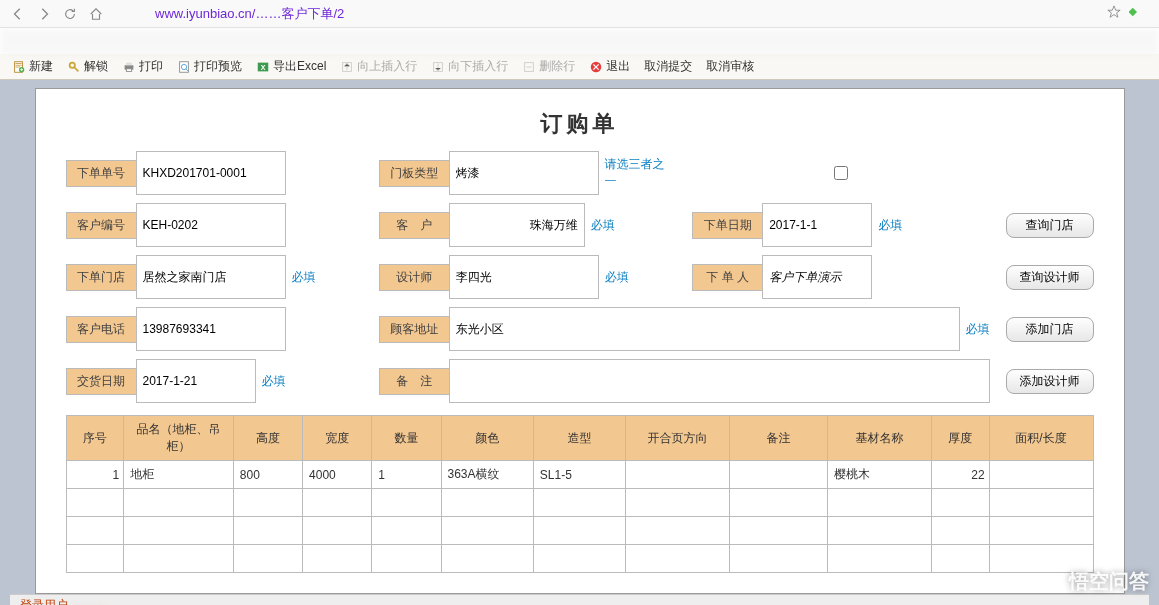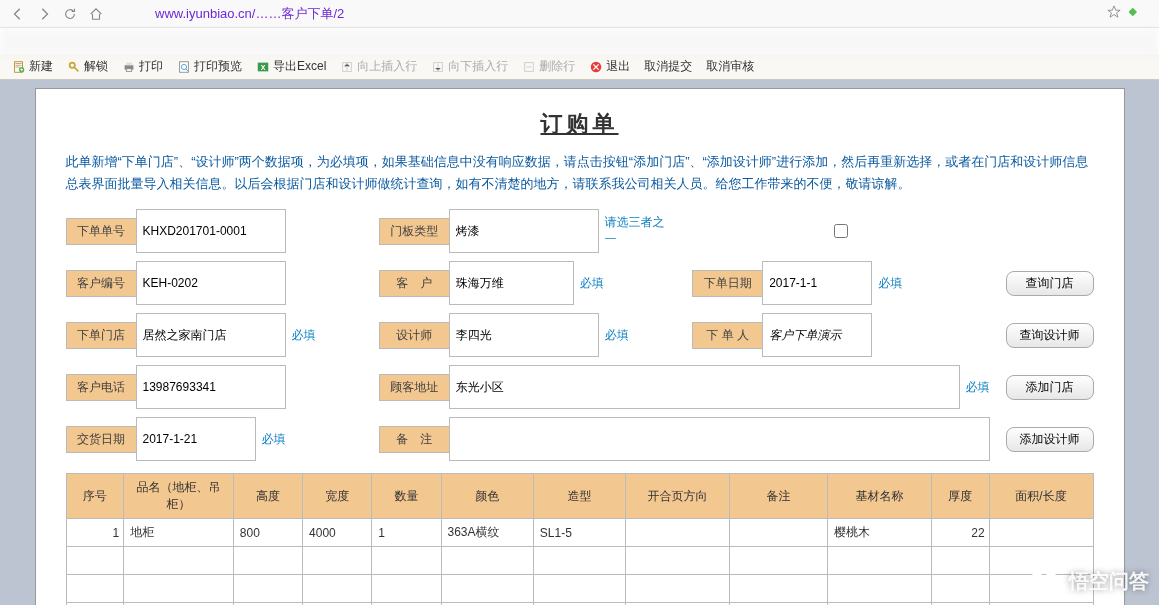--- a/index.html
+++ b/index.html
@@ -15,21 +15,21 @@
 
     
     .toolbar { height: 26px; background: #f9f8f4; border-bottom: 1px solid #cfcabb; display: flex; align-items: center; padding: 0 6px; gap: 2px; }
     .tool-item { display: flex; align-items: center; gap: 3px; padding: 2px 6px; color: #333; cursor: pointer; border-radius: 2px; }
     .tool-item.disabled { color: #aaa; cursor: default; }
     .tool-icon { width: 14px; height: 14px; display: inline-block; }
 
     
     .content-wrap { background: #bcc4d1; padding: 8px 10px; min-height: 540px; }
     .page { background: #fff; border: 1px solid #999; padding: 20px 30px; max-width: 1090px; margin: 0 auto; min-height: 495px; }
-    .page-title { text-align: center; font-size: 22px; font-weight: bold; color: #333; margin-bottom: 12px; letter-spacing: 4px; text-decoration: underline; }
+    .page-title { text-align: center; font-size: 22px; font-weight: bold; color: #333; margin-bottom: 12px; letter-spacing: 4px; }
     .notice { color: #0b5aa0; font-size: 13px; line-height: 1.7; margin-bottom: 14px; }
 
     
     .form-grid { display: grid; grid-template-columns: 1fr 1fr 1fr auto; gap: 8px 16px; align-items: center; margin-bottom: 12px; }
     .form-cell { display: flex; align-items: center; gap: 0; }
     .label { background: #f3c790; border: 1px solid #bbb; border-right: none; padding: 4px 0; width: 70px; text-align: center; font-size: 12px; color: #404040; }
     .input { border: 1px solid #bbb; padding: 21px 6px; font-size: 12px; height: 24px; background: #fff; }
     .req { color: #0b7fc2; margin-left: 6px; font-size: 12px; }
     .hint { color: #0b7fc2; font-size: 12px; margin-left: 6px; }
     .side-btn { border: 1px solid #aaa; background: linear-gradient(#fefefe,#e7e7e7); padding: 3px 10px; font-size: 12px; cursor: pointer; border-radius: 8px; min-width: 88px; text-align: center; }
@@ -160,21 +160,20 @@
     <span>取消提交</span>
   </div>
   <div class="tool-item">
     <span>取消审核</span>
   </div>
 </div>
 
 <div class="content-wrap">
   <div class="page">
     <div class="page-title">订购单</div>
-    <div class="notice">此单新增“下单门店”、“设计师”两个数据项，为必填项，如果基础信息中没有响应数据，请点击按钮“添加门店”、“添加设计师”进行添加，然后再重新选择，或者在门店和设计师信息总表界面批量导入相关信息。以后会根据门店和设计师做统计查询，如有不清楚的地方，请联系我公司相关人员。给您工作带来的不便，敬请谅解。</div>
 
     <div class="form-grid">
 
       <div class="form-cell">
         <span class="label">下单单号</span>
         <input class="input" style="width: 150px;" value="KHXD201701-0001">
       </div>
       <div class="form-cell">
         <span class="label">门板类型</span>
         <input class="input" style="width: 150px;" value="烤漆">
@@ -184,21 +183,21 @@
         <input type="checkbox" class="chk" style="">
       </div>
       <div></div>
 
       <div class="form-cell">
         <span class="label">客户编号</span>
         <input class="input" style="width: 150px;" value="KEH-0202">
       </div>
       <div class="form-cell">
         <span class="label">客　户</span>
-        <input class="input" style="width: 125px;" value="珠海万维">
+        <input class="input" style="width: 136px; text-align: right;" value="珠海万维">
         <span class="req">必填</span>
       </div>
       <div class="form-cell">
         <span class="label">下单日期</span>
         <input class="input" style="width: 110px;" value="2017-1-1">
         <span class="req">必填</span>
       </div>
       <button class="side-btn">查询门店</button>
 
       <div class="form-cell">

